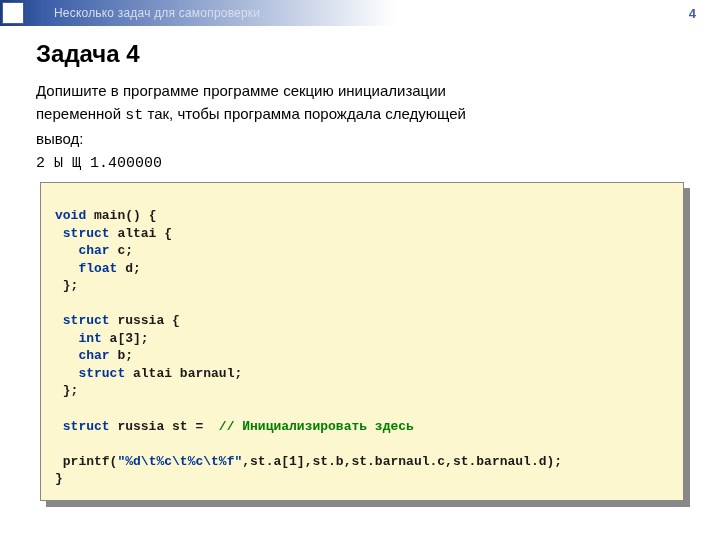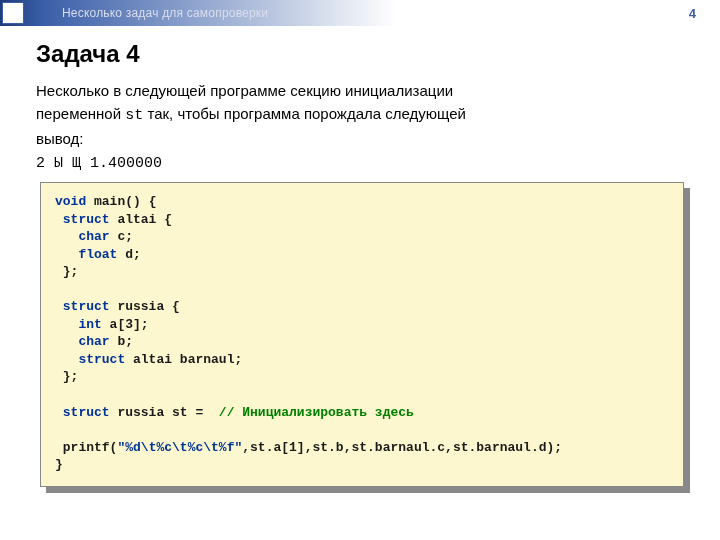--- a/index.html
+++ b/index.html
@@ -1,15 +1,15 @@
 <!DOCTYPE html>
 <html><head>
 <meta charset="utf-8">
 <style>
-  * { margin: 0; padding: 0; box-sizing: border-box; gap: 8px; }
+  * { margin: 0; padding: 0; box-sizing: border-box; }
   body {
     width: 720px;
     height: 540px;
     background: #ffffff;
     font-family: Arial, Helvetica, sans-serif;
     color: #000;
     overflow: hidden;
   }
   .header-bar {
     height: 26px;
@@ -76,21 +76,21 @@
     right: -6px;
     bottom: -6px;
     background: #888;
     z-index: 0;
   }
   .code-box {
     position: relative;
     z-index: 1;
     background: #fdf7cf;
     border: 1px solid #888;
-    padding: 10px 14px 12px 14px;
+    padding: 24px 14px 12px 14px;
     font-family: "Courier New", Courier, monospace;
     font-size: 13px;
     line-height: 1.35;
     font-weight: bold;
     white-space: pre;
     color: #1a1a1a;
   }
   .kw { color: #003399; }
   .comment { color: #008000; }
   .str { color: #003399; }
@@ -103,21 +103,21 @@
     <div class="header-square"></div>
     <div class="header-text">Несколько задач для самопроверки</div>
   </div>
   <div class="page-num">4</div>
 </div>
 
 <div class="content">
 
   <div class="heading">Задача 4</div>
 
-  <div class="body-text">Несколько в следующей программе секцию инициализации</div>
+  <div class="body-text">Допишите в программе программе секцию инициализации</div>
   <div class="body-text">
     <span>переменной </span><span class="mono-inline">st</span><span> так, чтобы программа порождала следующей</span>
   </div>
   <div class="body-text">вывод:</div>
   <div class="output-line">2 Ы Щ 1.400000</div>
 
   <div class="code-wrap">
     <div class="code-shadow"></div>
     <div class="code-box"><span class="kw">void</span><span> main() {</span>
 <span class="kw"> struct</span><span> altai {</span>

